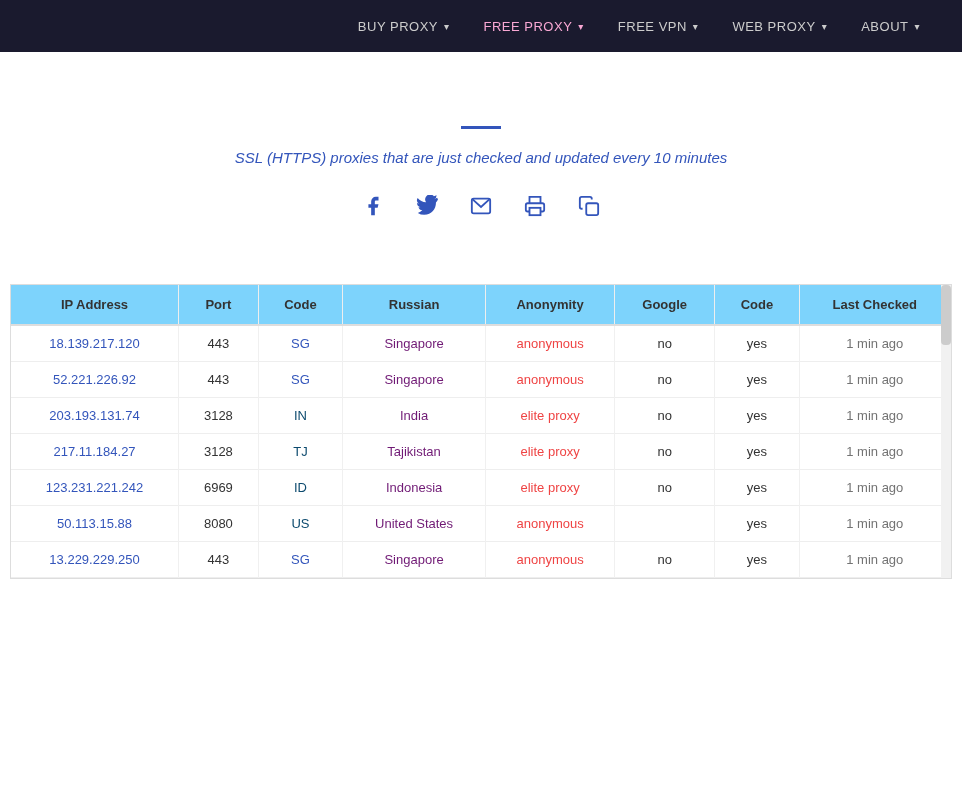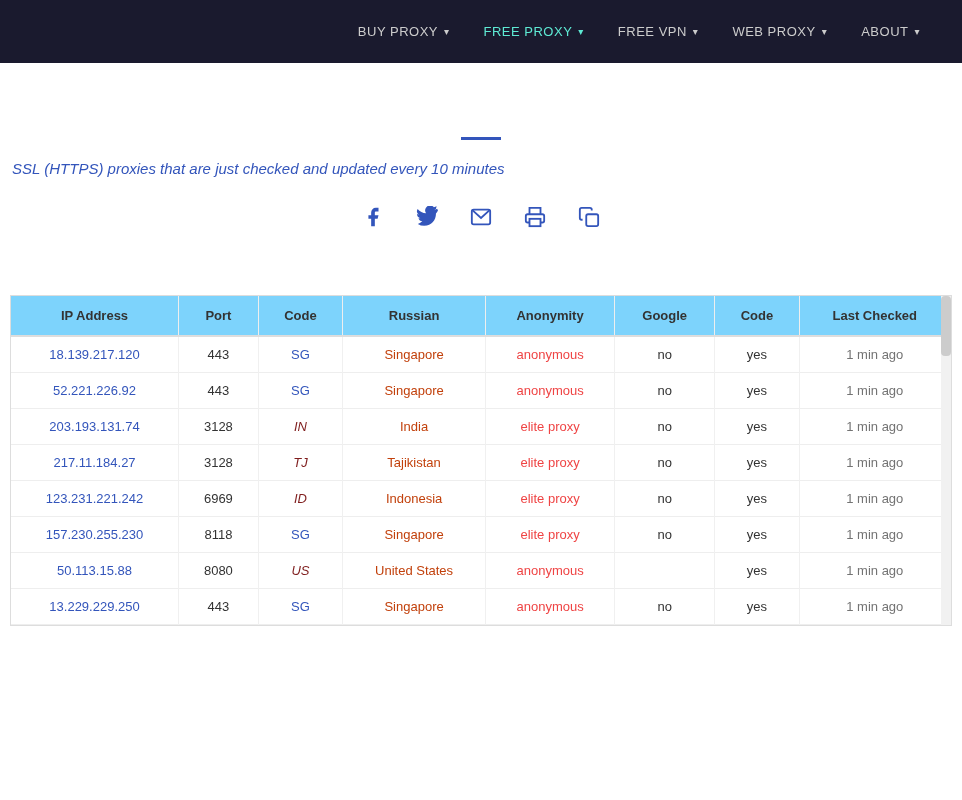--- a/index.html
+++ b/index.html
@@ -4,21 +4,21 @@
   <style>
     * { margin: 0; padding: 0; box-sizing: border-box; }
     body { font-family: 'Helvetica Neue', Arial, sans-serif; font-size: 14px; color: #333; background: #fff; }
 
     
     header {
       background: #1a1a2e;
       display: flex;
       align-items: center;
       padding: 0 30px;
-      height: 63px;
+      height: 52px;
     }
     .site-title {
       color: #fff;
       font-size: 20px;
       font-weight: bold;
       flex: 0 0 auto;
       margin-right: auto;
     }
     nav {
       display: flex;
@@ -30,30 +30,30 @@
       font-size: 13px;
       font-weight: 500;
       letter-spacing: 0.5px;
       padding: 8px 12px;
       cursor: pointer;
       display: flex;
       align-items: center;
       gap: 4px;
       text-transform: uppercase;
     }
-    .nav-item.active { color: #5eead4; }
+    .nav-item.active { color: #f9a8d4; }
     .nav-item .caret {
       font-size: 10px;
       margin-left: 2px;
     }
 
     
     .hero {
-      text-align: left;
-      padding: 60px 12px 30px;
+      text-align: center;
+      padding: 60px 32px 30px;
     }
     .hero h1 {
       font-size: 48px;
       font-weight: 300;
       color: #333;
       margin-bottom: 14px;
     }
     .hero-divider {
       width: 40px;
       height: 3px;
@@ -109,24 +109,24 @@
       padding: 10px 16px;
       font-size: 13px;
       text-align: center;
       border-right: 1px solid #f0f0f0;
     }
     .ip-link {
       color: #3355bb;
       cursor: pointer;
     }
     .country-link {
-      color: #c2410c;
+      color: #701a75;
       cursor: pointer;
     }
-    .code-orange { color: #7f1d1d; font-style: italic; }
+    .code-orange { color: #0c4a6e; }
     .code-blue { color: #3355bb; }
     .anon-blue { color: #ef4444; }
     .last-checked { color: #737373; }
 
     
     .table-container {
       position: relative;
       border: 1px solid #ddd;
       margin: 0 10px 30px;
     }
@@ -264,30 +264,20 @@
             <td class="ip-link">123.231.221.242</td>
             <td>6969</td>
             <td class="code-orange">ID</td>
             <td class="country-link">Indonesia</td>
             <td class="anon-blue">elite proxy</td>
             <td>no</td>
             <td>yes</td>
             <td class="last-checked">1 min ago</td>
           </tr>
           <tr>
-            <td class="ip-link">157.230.255.230</td>
-            <td>8118</td>
-            <td class="code-blue">SG</td>
-            <td class="country-link">Singapore</td>
-            <td class="anon-blue">elite proxy</td>
-            <td>no</td>
-            <td>yes</td>
-            <td class="last-checked">1 min ago</td>
-          </tr>
-          <tr>
             <td class="ip-link">50.113.15.88</td>
             <td>8080</td>
             <td class="code-orange">US</td>
             <td class="country-link">United States</td>
             <td class="anon-blue">anonymous</td>
             <td></td>
             <td>yes</td>
             <td class="last-checked">1 min ago</td>
           </tr>
           <tr>

